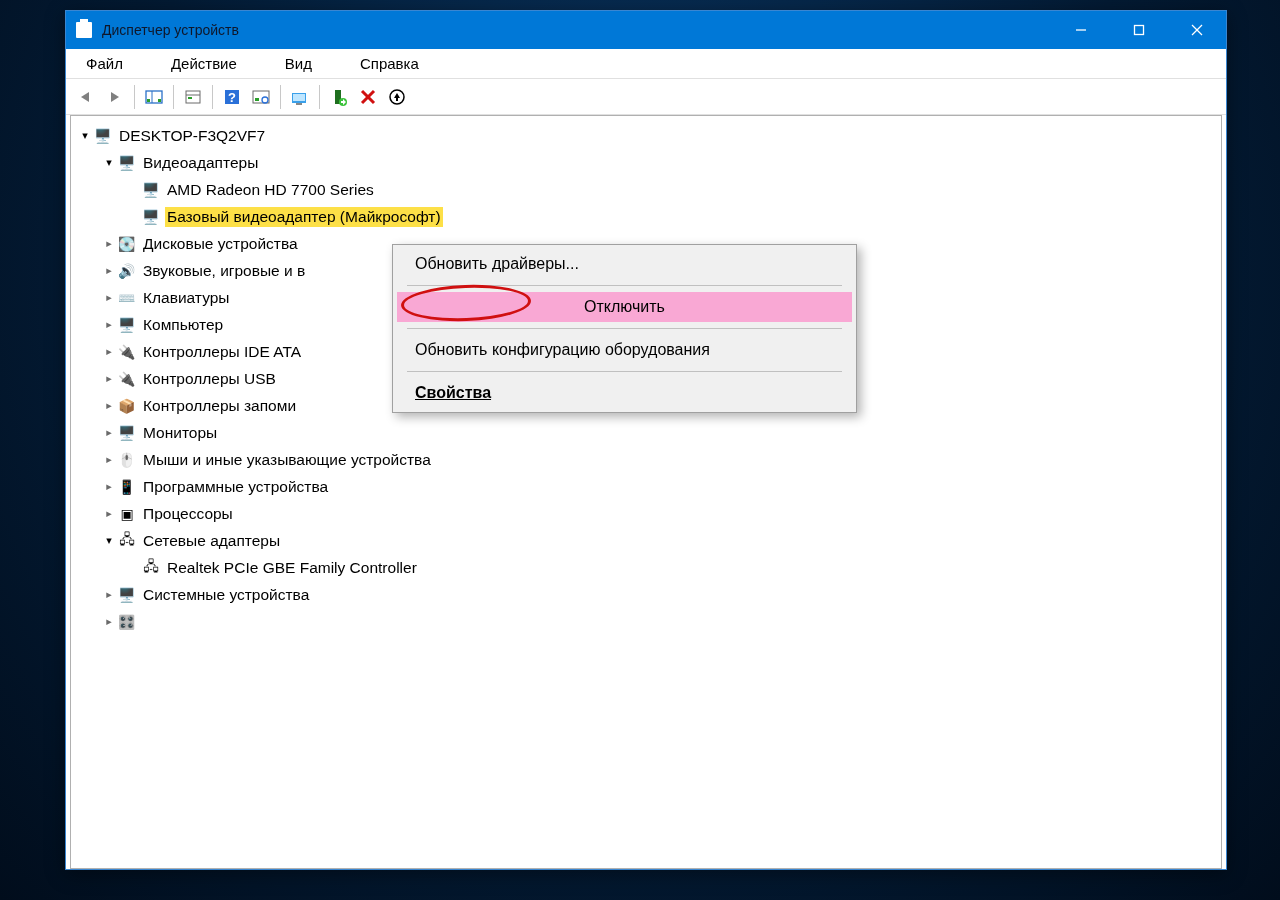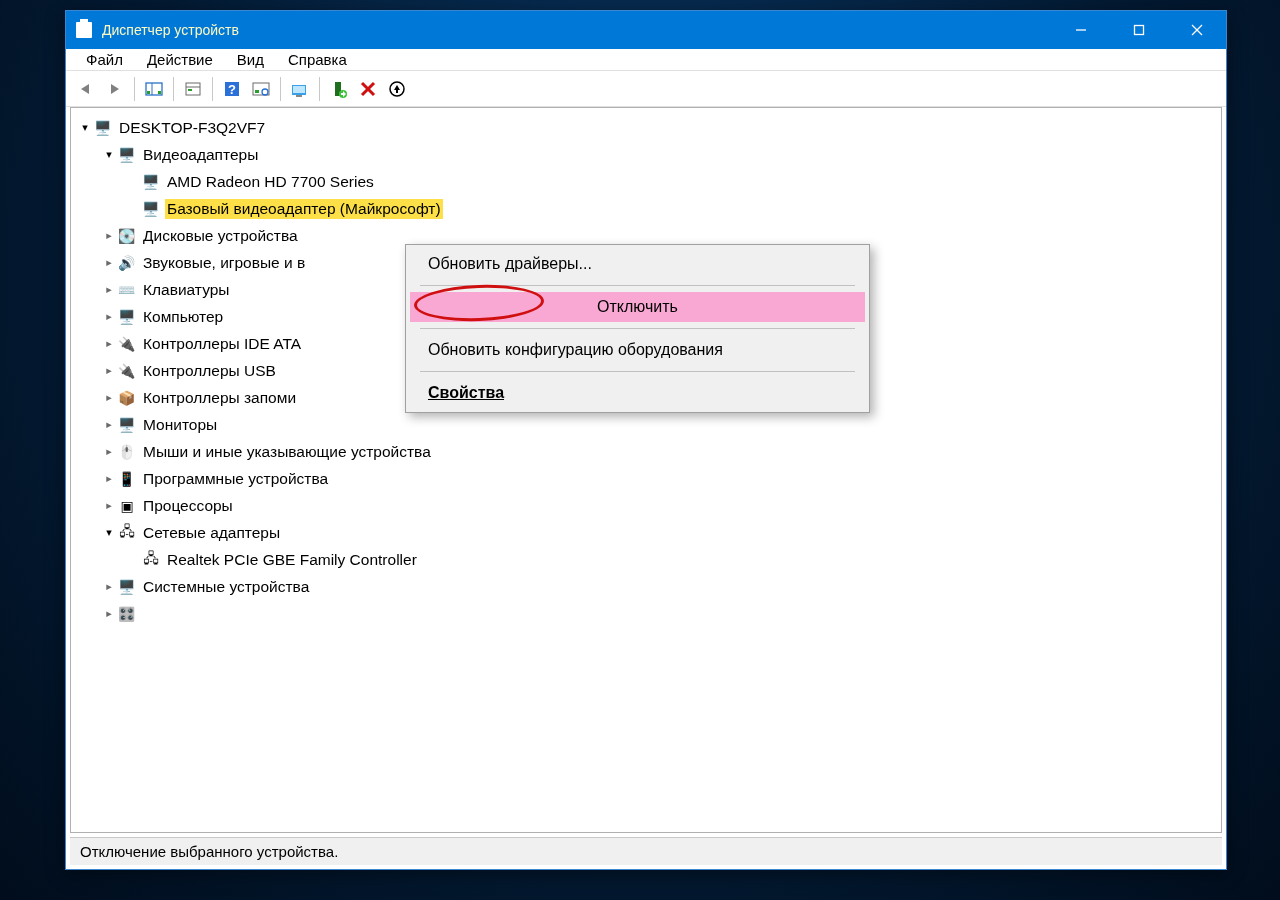--- a/index.html
+++ b/index.html
@@ -1,37 +1,37 @@
 <!DOCTYPE html>
 <html><head>
 <meta charset="utf-8">
 <style>
   * { box-sizing: border-box; margin: 0; padding: 0; font-family: "Segoe UI", Tahoma, sans-serif; }
   body { width: 1280px; height: 900px; background: radial-gradient(circle at 50% 30%, #0a3a6a 0%, #031a33 60%, #010d1c 100%); overflow: hidden; position: relative; }
   .window { position: absolute; left: 65px; top: 10px; width: 1162px; height: 860px; background: #fff; border: 1px solid #3a86d1; box-shadow: 0 4px 18px rgba(0,0,0,.4); display: flex; flex-direction: column; }
-  .titlebar { height: 38px; background: #0078d7; color: #fef9c3; display: flex; align-items: center; padding-left: 10px; }
+  .titlebar { height: 38px; background: #0078d7; color: #0f172a; display: flex; align-items: center; padding-left: 10px; }
   .titlebar .ticon { width: 16px; height: 16px; margin-right: 10px; background: #fff; border-radius: 1px; position: relative; }
   .titlebar .ticon:before { content:""; position:absolute; left:4px; top:-3px; width:8px; height:3px; background:#fff; }
   .titlebar .title { font-size: 14px; }
   .winbtns { margin-left: auto; display: flex; height: 100%; }
   .winbtn { width: 58px; height: 100%; display:flex; align-items:center; justify-content:center; font-size:15px; color:#fff; }
-  .menubar { height: 22px; display:flex; align-items:center; padding: 0 8px; border-bottom: 1px solid #e0e0e0; font-size:15px; }
+  .menubar { height: 30px; display:flex; align-items:center; padding: 0 8px; border-bottom: 1px solid #e0e0e0; font-size:15px;gap:24px; }
   .menubar span { padding: 3px 12px; cursor:default; }
   .toolbar { height: 36px; display:flex; align-items:center; padding: 0 6px; gap:1px; border-bottom: 1px solid #e0e0e0; }
   .tbtn { width: 28px; height: 28px; display:flex; align-items:center; justify-content:center; border:1px solid transparent; }
   .tsep { width:1px; height:24px; background:#c8c8c8; margin:0 4px; }
   .tree { flex:1; overflow:auto; padding: 6px 4px; font-size:15.5px; color:#000; position:relative; border:1px solid #b0b0b0; margin:0 4px; }
   .row { display:flex; align-items:center; height:27px; white-space:nowrap; }
   .arrow { width:16px; text-align:center; color:#6a6a6a; font-size:11px; cursor:default; }
   .arrow.open { color:#000; }
   .ic { width:20px; height:18px; display:flex; align-items:center; justify-content:center; margin-right:4px; font-size:14px; }
   .lbl { padding: 1px 2px; }
   .lbl.sel { background:#fde047; }
   .statusbar { height:28px; border-top:1px solid #c8c8c8; display:flex; align-items:center; padding:0 10px; font-size:15px; background:#f0f0f0; margin:4px 4px 4px 4px; }
-  .ctxmenu { position:absolute; left:339px; top:233px; width:465px; background:#f0f0f0; border:1px solid #a0a0a0; box-shadow:4px 4px 10px rgba(0,0,0,.3); padding:4px 2px; z-index:10; font-size:16px; }
+  .ctxmenu { position:absolute; left:326px; top:233px; width:465px; background:#f0f0f0; border:1px solid #a0a0a0; box-shadow:4px 4px 10px rgba(0,0,0,.3); padding:4px 2px; z-index:10; font-size:16px; }
   .ctxitem { padding:6px 18px; margin:0 2px; }
   .ctxitem.hl { background:#f9a8d4;text-align:center; }
   .ctxsep { height:1px; background:#c0c0c0; margin:6px 12px; }
   .ctxitem.bold { font-weight:600;text-decoration:underline; }
   .redcirc { position:absolute; border:3px solid #d01010; border-radius:50%; width:130px; height:36px; transform:rotate(-2deg); pointer-events:none; }
   
   svg { display:block; }
 </style>
 </head>
 <body>
@@ -227,23 +227,20 @@
       <span class="arrow">▸</span>
       <span class="ic">🖥️</span>
       <span class="lbl">Системные устройства</span>
     </div>
     <div class="row" style="padding-left:26px">
       <span class="arrow">▸</span>
       <span class="ic">🎛️</span>
     </div>
   </div>
 
-  <div class="statusbar">
-    <span>Отключение выбранного устройства.</span>
-  </div>
 
   <div class="ctxmenu">
     <div class="ctxitem">Обновить драйверы...</div>
     <div class="ctxsep"></div>
     <div class="ctxitem hl">Отключить</div>
     <div class="ctxsep"></div>
     <div class="ctxitem">Обновить конфигурацию оборудования</div>
     <div class="ctxsep"></div>
     <div class="ctxitem bold">Свойства</div>
     <div class="redcirc" style="left:8px; top:40px;"></div>

